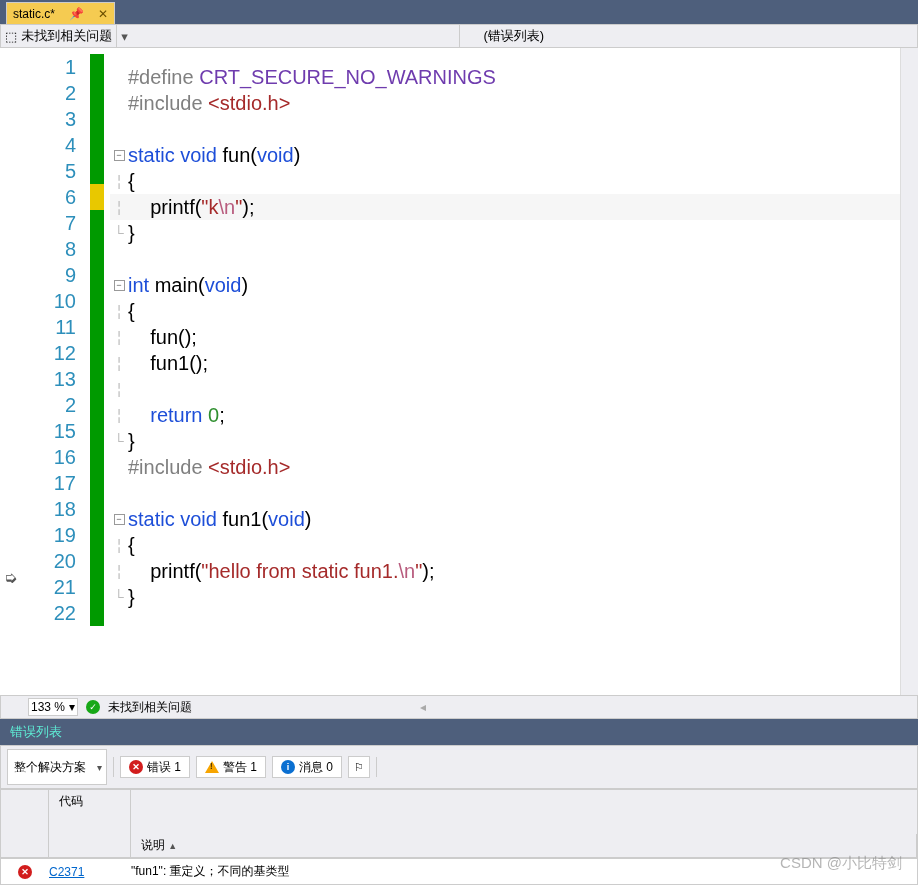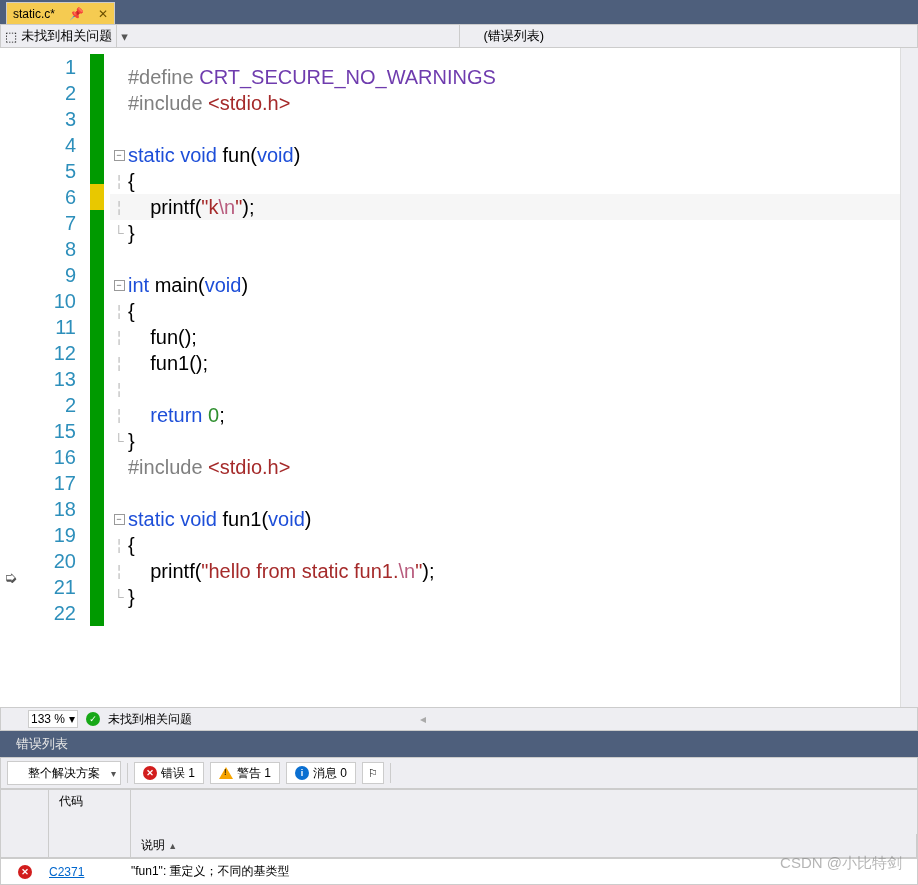--- a/index.html
+++ b/index.html
@@ -30,23 +30,23 @@
 .c-directive { color:#808080; }
 .c-macro { color:#6f3cae; }
 .c-include { color:#a52a2a; }
 .c-string { color:#a52a2a; }
 .c-esc { color:#b85c7e; }
 .c-num { color:#2f8f2f; }
 .outline-arrow { position:absolute; left:4px; top:520px; color:#555; font-size:16px; }
 .status-row { display:flex; align-items:center; background:#eeeef2; border:1px solid #ccc; height:24px; font-size:12px; padding:0 4px; gap:8px; }
 .zoom-select { border:1px solid #ccc; background:#fff; padding:0 2px; display:flex; gap:4px; align-items:center; height:18px;margin-left:23px; }
 .chk { width:14px; height:14px; border-radius:50%; background:#17a817; color:#fff; display:flex; align-items:center; justify-content:center; font-size:9px; }
-.errlist-hdr { background:#4e5f7c; color:#e5e5e5; padding:4px 16px; font-size:13px; }
+.errlist-hdr { background:#4e5f7c; color:#5eead4; padding:4px 10px; font-size:13px; }
 .errlist-toolbar { background:#eeeef2; border:1px solid #ccc; display:flex; align-items:center; padding:3px 6px; gap:6px; font-size:12px; }
-.combo { border:1px solid #ccc; background:#fff; padding:1px 20px 1px 20px; position:relative; height:24px; display:flex; align-items:center; }
+.combo { border:1px solid #ccc; background:#fff; padding:1px 20px 1px 6px; position:relative; height:36px; display:flex; align-items:center; }
 .combo::after { content:"▾"; position:absolute; right:4px; color:#555; font-size:10px; }
 .pill { border:1px solid #ccc; padding:1px 8px; display:flex; align-items:center; gap:4px; background:#fff; height:22px; }
 .ico { width:14px; height:14px; border-radius:50%; display:flex; align-items:center; justify-content:center; color:#fff; font-size:9px; font-weight:bold; }
 .ico-err { background:#d21d1d; }
 .ico-warn { width:0; height:0; border-left:7px solid transparent; border-right:7px solid transparent; border-bottom:12px solid #f7a500; position:relative; border-radius:0; }
 .ico-warn::after { content:"!"; position:absolute; left:-2px; top:0px; color:#000; font-size:9px; }
 .ico-info { background:#0a6fd1; }
 .sep { width:1px; height:20px; background:#ccc; }
 .sq-btn { width:22px; height:22px; border:1px solid #ccc; background:#fff; display:flex; align-items:center; justify-content:center; font-size:11px; }
 .errlist-cols { display:flex; background:#eeeef2; border:1px solid #ccc; font-size:12px; }

